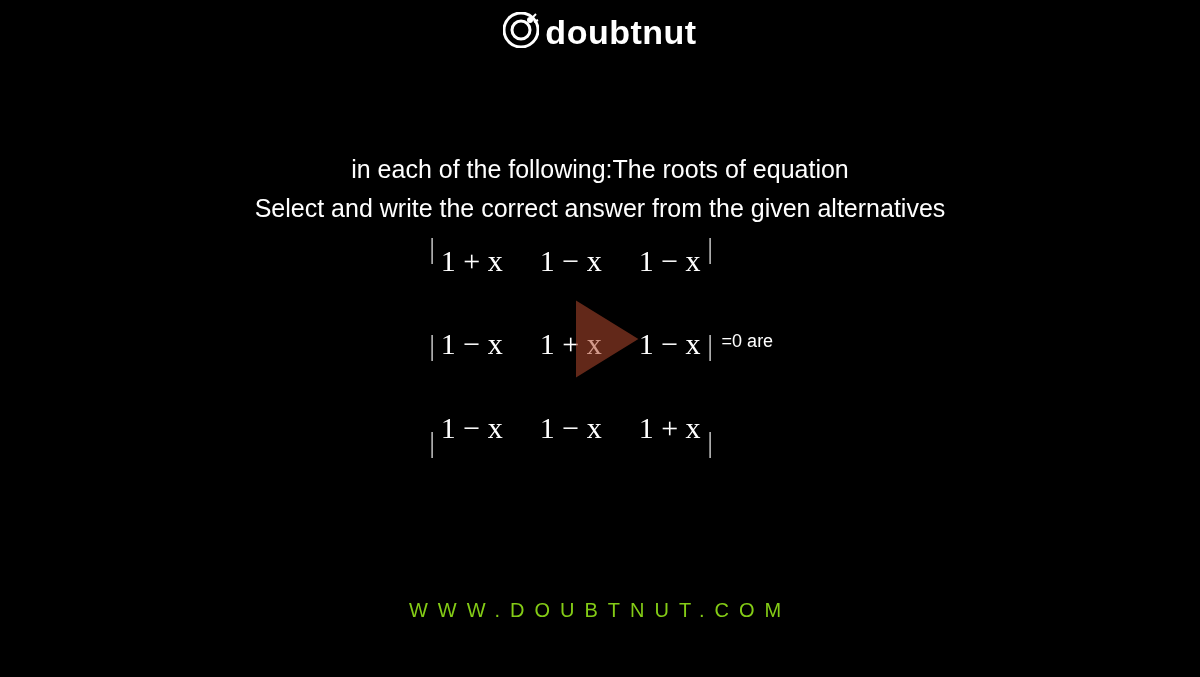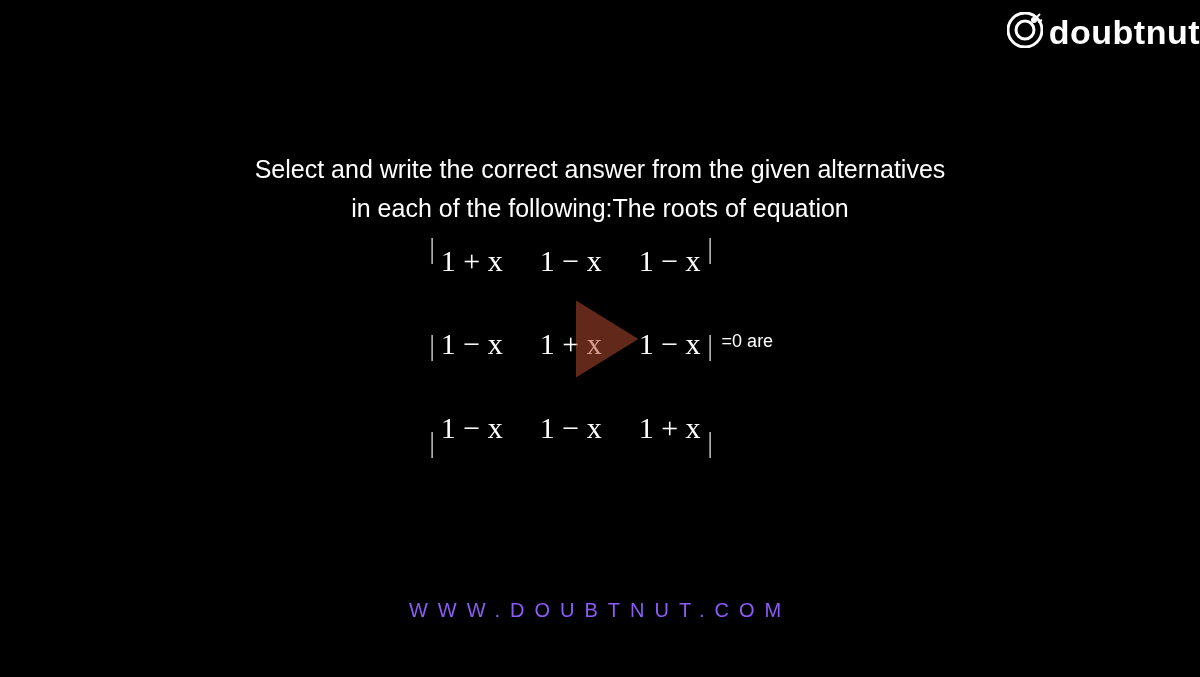--- a/index.html
+++ b/index.html
@@ -15,21 +15,21 @@
     position: relative;
     width: 1200px;
     height: 677px;
     color: #ffffff;
   }
   .brand {
     position: absolute;
     top: 12px;
     left: 0;
     width: 100%;
-    text-align: right;
+    text-align: center;
   }
   .brand-inner {
     display: inline-flex;
     align-items: center;
     gap: 6px;
   }
   .brand-text {
     font-size: 34px;
     font-weight: 700;
     letter-spacing: 0.5px;
@@ -101,21 +101,21 @@
     pointer-events: auto;
     opacity: 0.55;
   }
   .play svg { width: 100%; height: 100%; }
   .footer-url {
     position: absolute;
     bottom: 55px;
     left: 0;
     width: 100%;
     text-align: center;
-    color: #8b5cf6;
+    color: #84cc16;
     font-size: 20px;
     letter-spacing: 10px;
     font-weight: 500;
   }
 </style>
 </head>
 <body>
 
 <div class="canvas">
 
@@ -129,22 +129,22 @@
           <line x1="29" y1="6" x2="33" y2="2" stroke="#ffffff" stroke-width="2"></line>
           <line x1="31" y1="10" x2="35" y2="8" stroke="#ffffff" stroke-width="2"></line>
         </svg>
       </span>
       <span class="brand-text">doubtnut</span>
     </span>
   </div>
 
 
   <div class="body-text">
+    <div>in each of the following:The roots of equation</div>
     <div>Select and write the correct answer from the given alternatives</div>
-    <div>in each of the following:The roots of equation</div>
 
     <div class="math-block">
       <span class="det">
         <span class="det-bar">
             <span>|</span>
             <span>|</span>
             <span>|</span>
           </span>
         <span class="det-grid">
           <span>1 + x</span>

